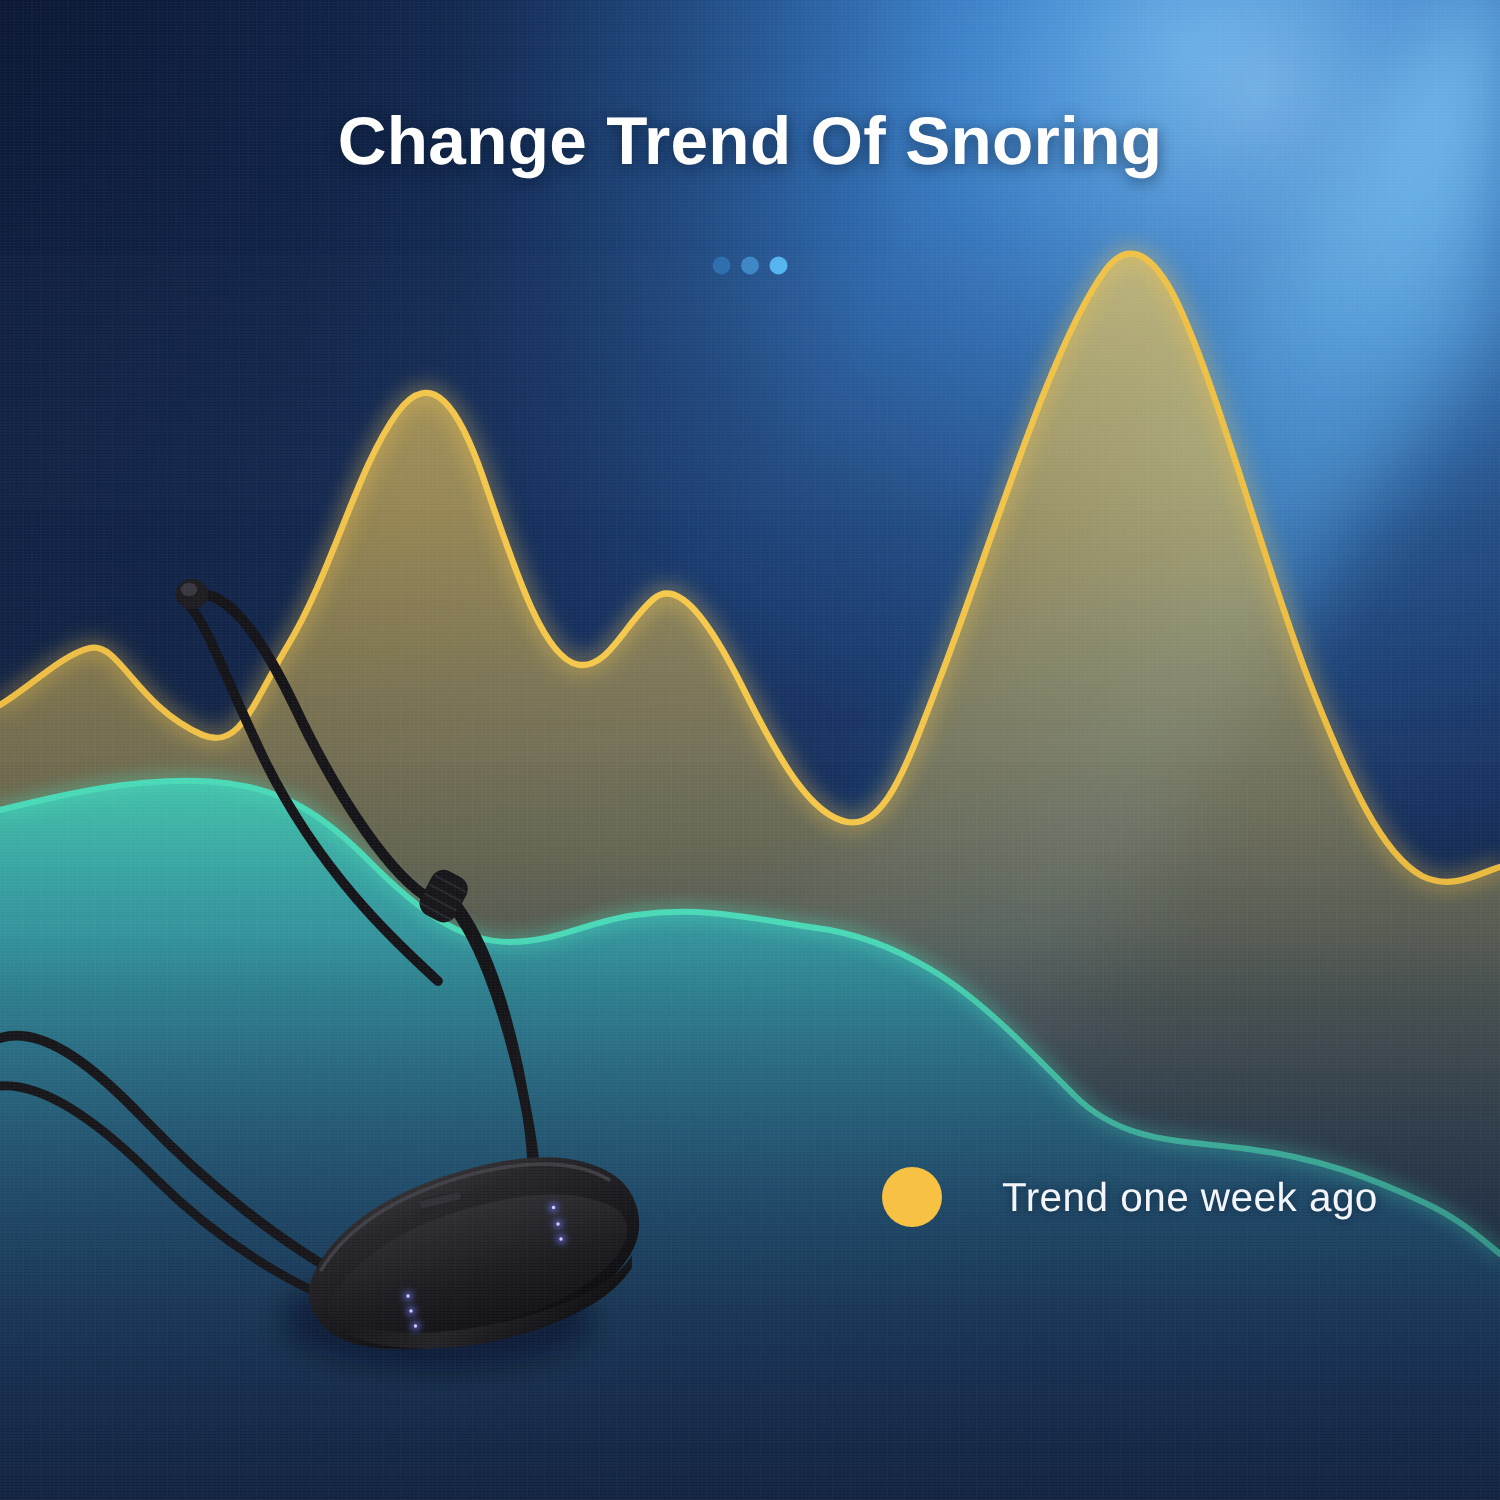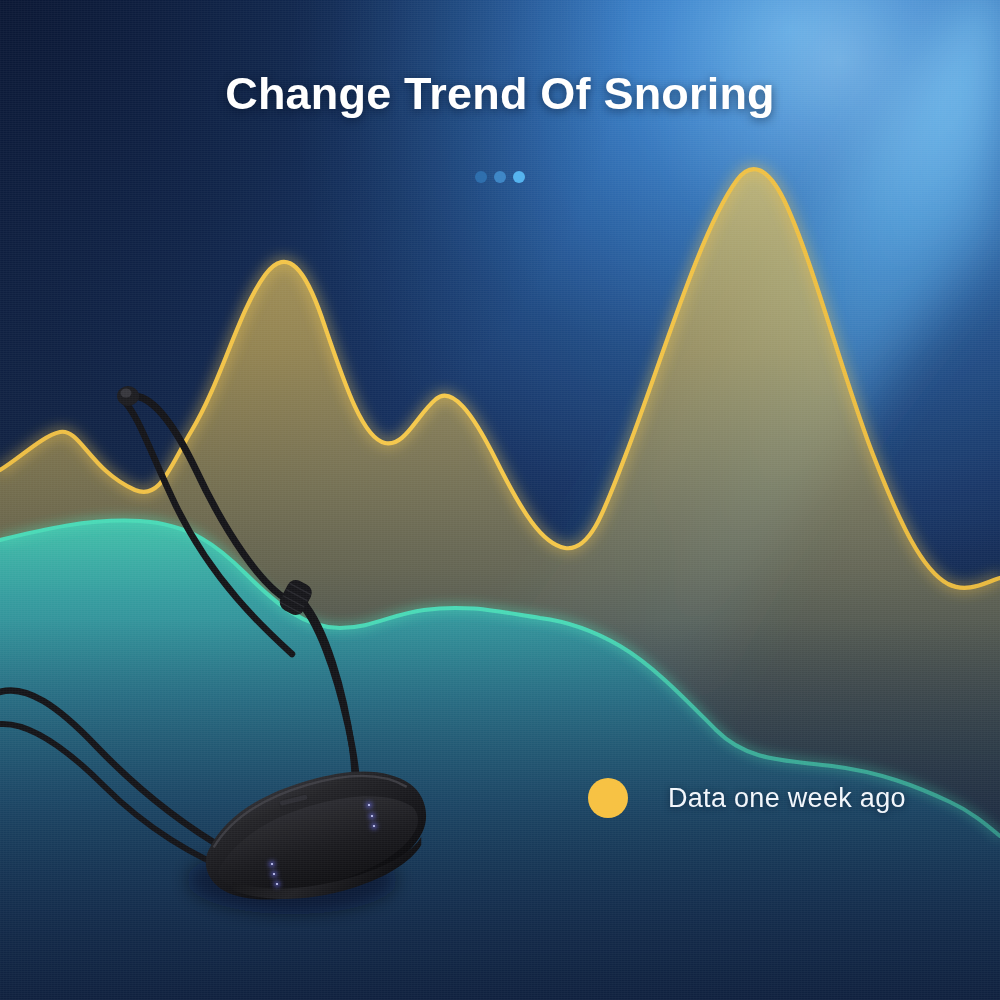--- a/index.html
+++ b/index.html
@@ -309,17 +309,17 @@
 
   <div id="dots">
     <span class="dot" style="background: rgb(47, 111, 173);"></span>
     <span class="dot" style="background: rgb(63, 135, 198);"></span>
     <span class="dot" style="background: rgb(86, 180, 239);"></span>
   </div>
 
   <div id="legend">
     <div class="legend-row">
       <span class="legend-swatch" style="background: rgb(247, 194, 68);"></span>
-      <span class="legend-label">Data one week ago</span>
+      <span class="legend-label">Trend one week ago</span>
     </div>
   </div>
 
 </div>
 
 </body></html>

